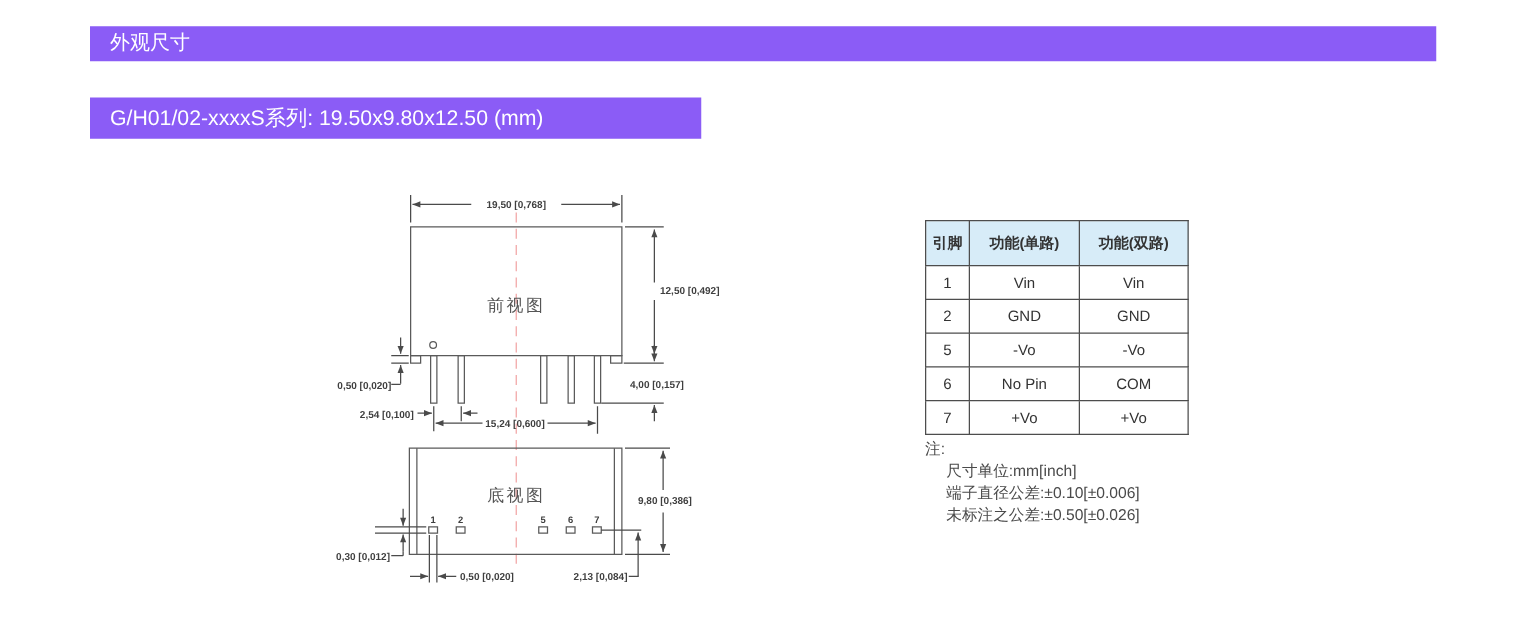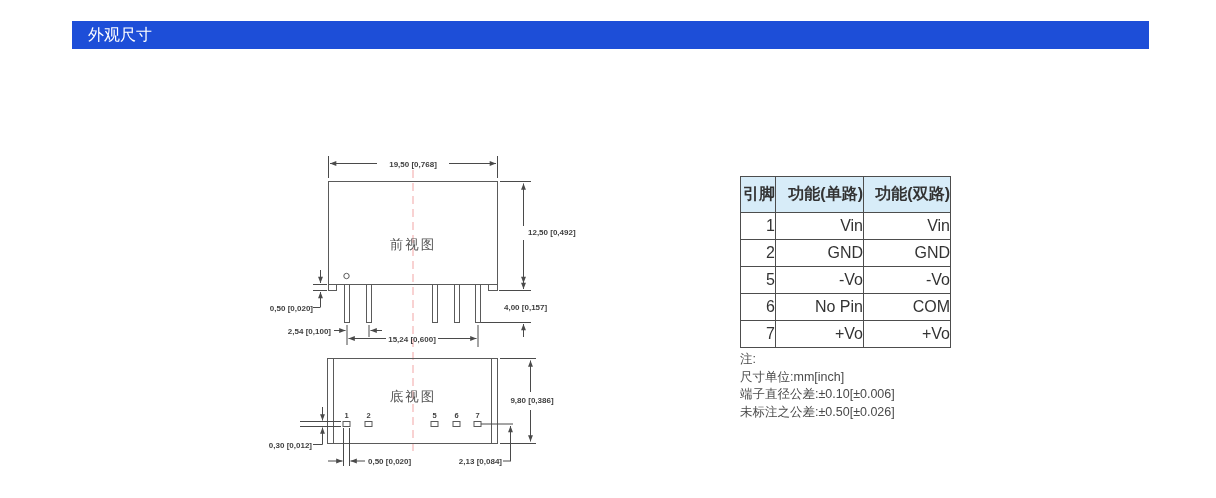--- a/index.html
+++ b/index.html
@@ -3,54 +3,55 @@
 <meta charset="utf-8">
 <style>
   * { margin:0; padding:0; box-sizing:border-box; }
   html,body { background:#ffffff; }
   body { font-family:"Liberation Sans", sans-serif; }
   #canvas {
     position:relative; width:1216px; height:498px; background:#ffffff;
     overflow:hidden;
   }
   .bar {
-    position:absolute; background:#1d4ed8; color:#ffffff;
+    position:absolute; background:#8b5cf6; color:#ffffff;
     padding-left:16px; white-space:nowrap;
   }
   #title-bar { left:72px; top:21px; width:1077px; height:28px;
     font-size:16px; line-height:28px; }
   #series-bar { left:72px; top:78px; width:489px; height:33px;
     font-size:17px; line-height:33px; }
   #drawing-svg { position:absolute; left:0; top:0; }
   .dwg { stroke:#5a5a5a; stroke-width:1; fill:none; }
   .dimline { stroke:#4a4a4a; stroke-width:1; fill:none; }
   .cline { stroke:#f2a5a5; stroke-width:1; fill:none; }
   .dimtext { font-family:"Liberation Sans", sans-serif; font-size:8px;
     font-weight:bold; fill:#3f3f3f; }
   .pinnum { font-family:"Liberation Sans", sans-serif; font-size:7.5px;
     font-weight:bold; fill:#3f3f3f; }
   .viewlabel { font-family:"Liberation Serif", serif; font-size:13.5px;
     fill:#555555; letter-spacing:2px; }
   #pin-table { position:absolute; left:740px; top:176px;
     border-collapse:collapse; table-layout:fixed; width:210px;
-    font-size:16px; color:#333333; text-align:right;padding-left:24px; }
+    font-size:12px; color:#333333; text-align:center;padding-left:24px; }
   #pin-table th, #pin-table td { border:1px solid #4d4d4d; }
   #pin-table th { background:#d7ecf8; height:36px; font-weight:bold; }
   #pin-table td { height:27px; font-weight:normal; background:#ffffff; }
   #notes { position:absolute; left:740px; top:351px; font-size:12.5px;
     color:#4a4a4a; line-height:17.5px; }
-  #notes .note-line { }
+  #notes .note-line { margin-left:17px; }
 </style>
 </head>
 <body>
 
 <div id="canvas">
 
   <div id="title-bar" class="bar">外观尺寸</div>
 
+  <div id="series-bar" class="bar">G/H01/02-xxxxS系列: 19.50x9.80x12.50 (mm)</div>
 
   <svg id="drawing-svg" width="1216" height="498" viewBox="0 0 1216 498">
     <defs>
       <marker id="ar" viewBox="0 0 10 10" refX="9" refY="5" markerWidth="9" markerHeight="7" orient="auto">
         <path d="M0,1.5 L9,5 L0,8.5 z" fill="#4a4a4a"></path>
       </marker>
     </defs>
 
     <line class="cline" x1="413" y1="170" x2="413" y2="456" stroke-dasharray="8 5"></line>
 

